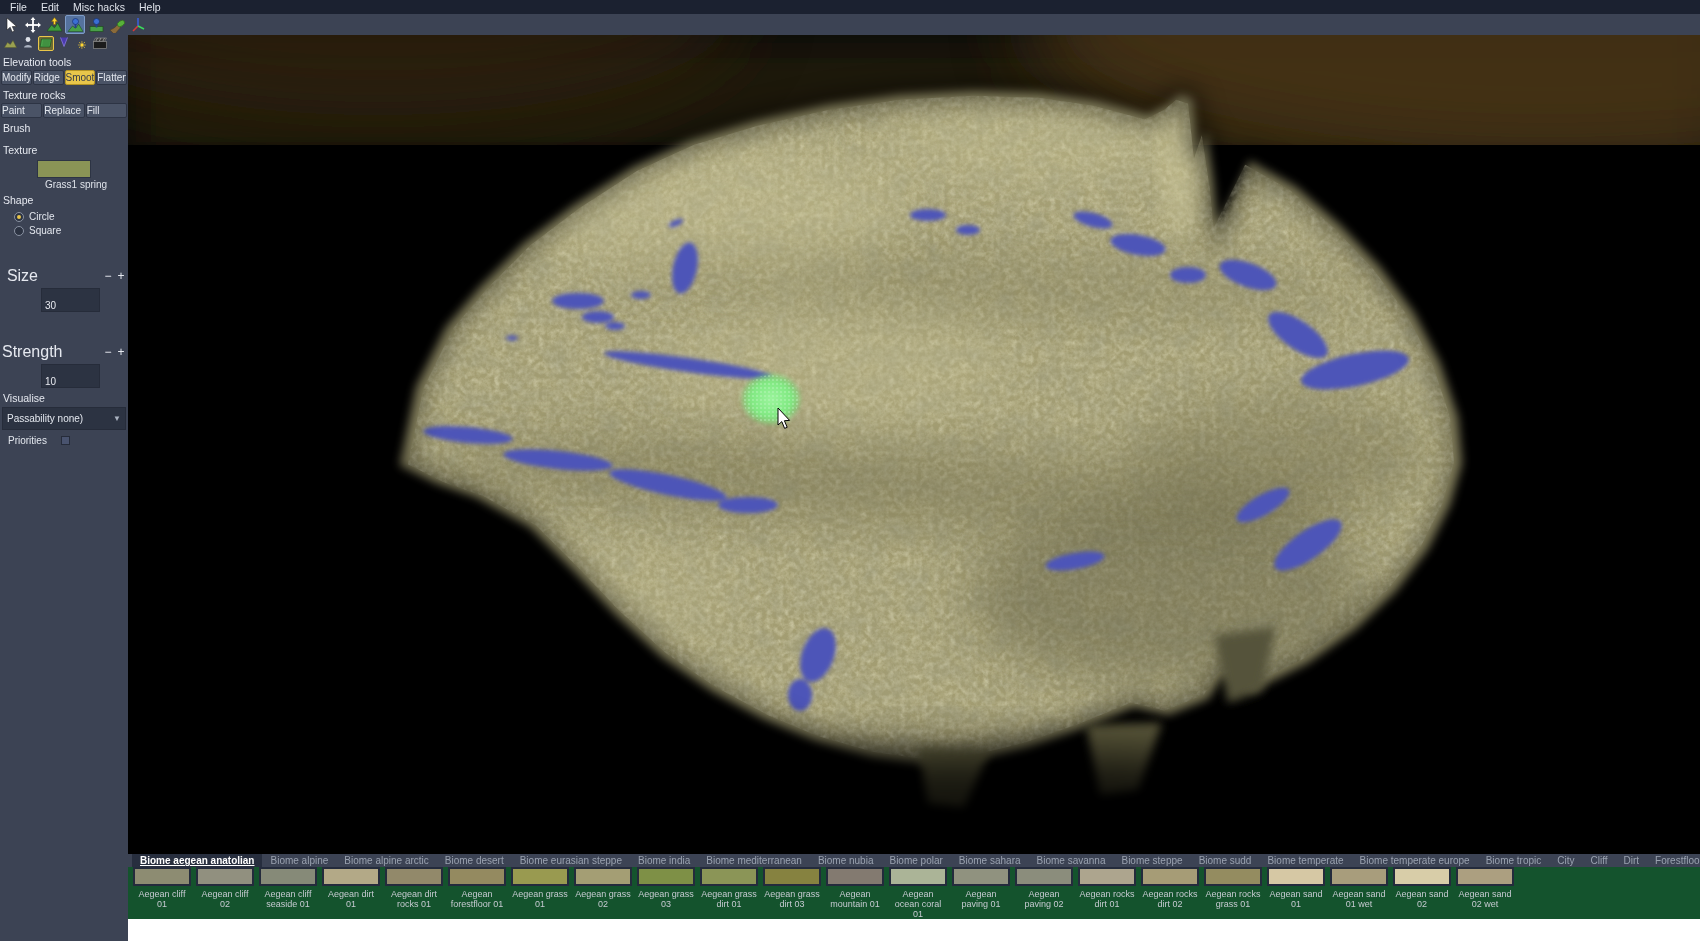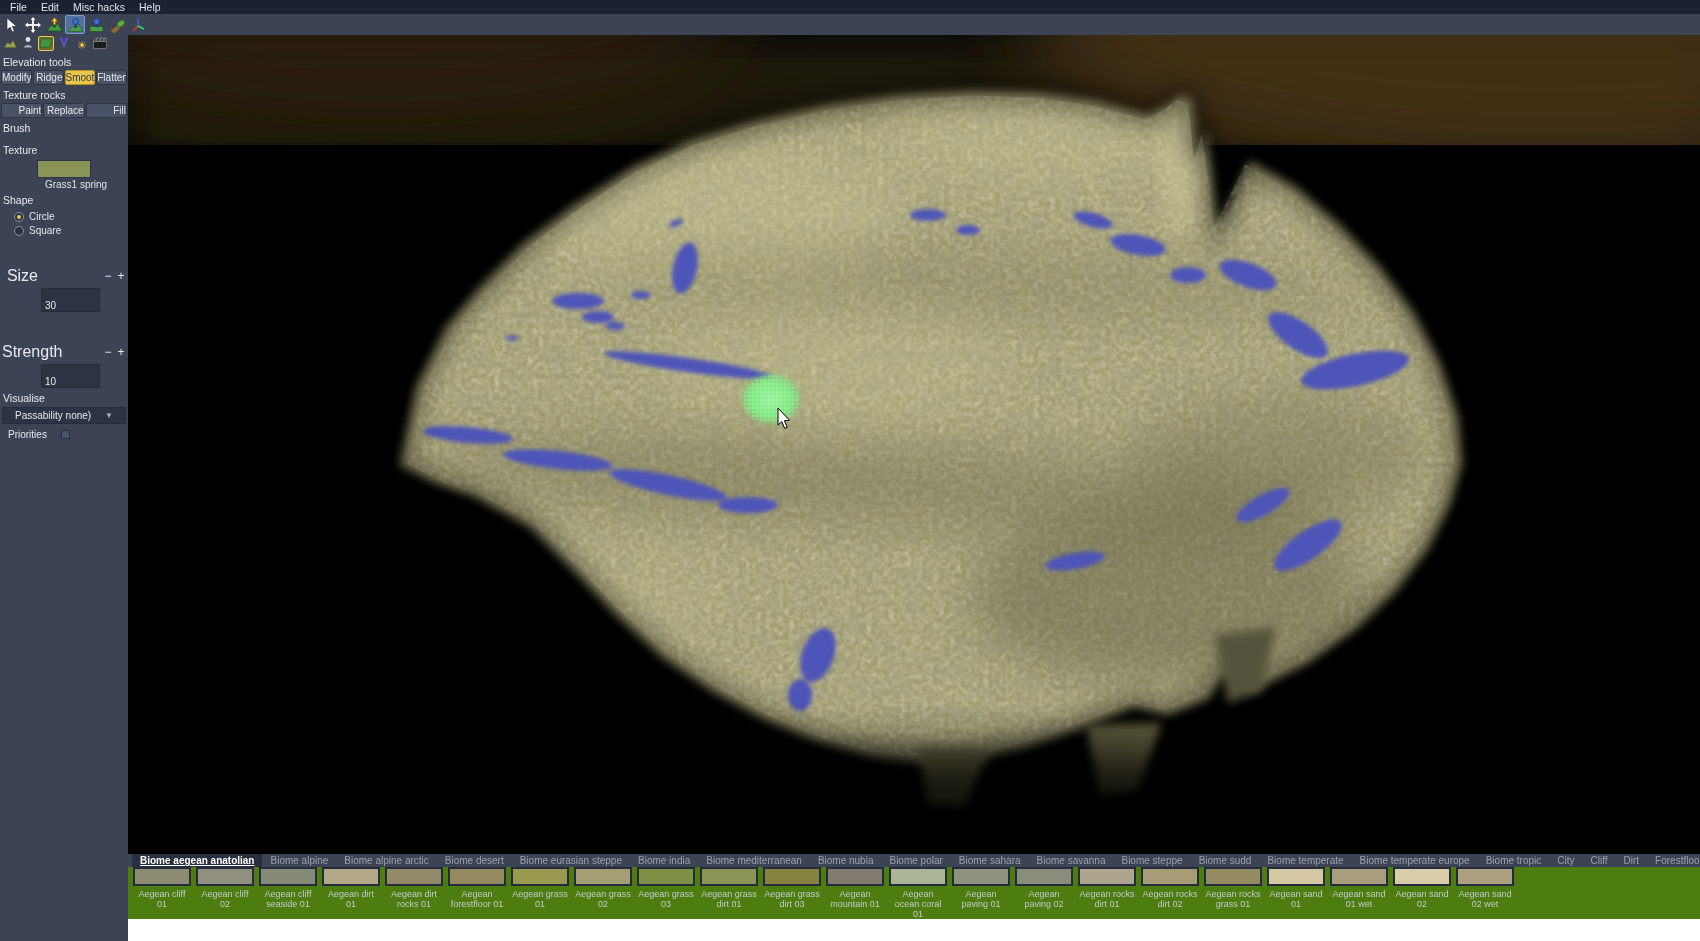--- a/index.html
+++ b/index.html
@@ -22,57 +22,57 @@
   
   .left-col { width:128px; flex:none; background:#3c4354; display:flex; flex-direction:column; }
   .toolbar2 { height:17px; display:flex; align-items:center; padding-left:2px; gap:2px; flex:none; }
   .tb2-btn { width:16px; height:15px; display:flex; align-items:center; justify-content:center; border:1px solid transparent; border-radius:2px; }
   .tb2-btn.selected { background:#6b6b33; border-color:#e9c64a; }
   .sun-glyph { color:#ffd633; font-size:11px; line-height:11px; }
 
   .section-title { color:#e6e9f0; font-size:10.5px; margin:4px 0 2px 3px; }
   .btn-row { display:flex; gap:1px; margin:0 1px; }
   .pbtn { flex:1; background:#4a5366; border:1px solid #2d3444; border-radius:2px; color:#e3e7ee;
-          font-size:10px; height:15px; line-height:13px; text-align:right; overflow:hidden; white-space:nowrap; }
+          font-size:10px; height:15px; line-height:13px; text-align:left; overflow:hidden; white-space:nowrap; }
   .pbtn.selected { background:#e9c64a; color:#343b4b; border-color:#b39324; }
 
   .swatch { width:54px; height:18px; background:#8a9456; border:1px solid #2d3444; margin:2px 0 0 37px; }
   .swatch-label { color:#dfe3ea; font-size:10px; text-align:center; margin-top:1px;margin-left:24px; }
 
   .radio-row { display:flex; align-items:center; gap:5px; margin:3px 0 0 14px; }
   .radio { width:10px; height:10px; border-radius:50%; background:#2c3342; border:1px solid #8a92a2;
            display:flex; align-items:center; justify-content:center; }
   .radio .dot { width:4px; height:4px; border-radius:50%; background:transparent; }
   .radio.selected .dot { background:#e9c64a; }
   .radio-label { color:#e3e7ee; font-size:10px; }
 
   .num-row { display:flex; align-items:center; gap:3px; margin:4px 2px 0 2px; }
   .num-label { width:36px; text-align:right; color:#e6e9f0; font-size:16px; flex:none; }
   .num-field { flex:1; height:14px; background:#2c3342; border:1px solid #262c3a; color:#e8eaf0;
                font-size:10px; line-height:12px; padding:11px 3px;margin-top:48px; }
   .stepper { width:10px; text-align:center; color:#e6e9f0; font-size:12px; line-height:12px; flex:none; }
 
-  .dropdown { margin:1px 2px 0 2px; height:17px; background:#2c3342; border:1px solid #262c3a;
-              display:flex; align-items:center; justify-content:space-between; padding:0 12px;
+  .dropdown { margin:1px 2px 0 2px; height:23px; background:#2c3342; border:1px solid #262c3a;
+              display:flex; align-items:center; justify-content:space-between; padding:0 4px;
               color:#e3e7ee; font-size:10px; }
   .dd-arrow { color:#aab2c0; font-size:8px; }
   .check-row { display:flex; align-items:center; margin:5px 0 0 8px; gap:14px; }
   .check-label { color:#e3e7ee; font-size:10px; }
   .checkbox { width:9px; height:9px; background:#49536e; border:1px solid #262c3a; }
 
   
   .main-col { flex:1; display:flex; flex-direction:column; background:#000; min-width:0; }
   .viewport { height:819px; flex:none; position:relative; background:#000; overflow:hidden; }
   .viewport svg { position:absolute; left:0; top:0; }
 
   .tabbar { height:13px; background:#3c4354; display:flex; padding-left:4px; overflow:hidden; flex:none; }
   .tab { font-size:10px; line-height:13px; color:#9aa2b0; padding:0 8px; white-space:nowrap; }
   .tab.selected { background:#272e3e; color:#ffffff; font-weight:bold;text-decoration:underline; }
 
-  .texture-strip { background:#4d7c0f; display:flex; gap:5px; padding-left:5px; align-items:flex-start; flex:none; }
+  .texture-strip { background:#14532d; display:flex; gap:5px; padding-left:5px; align-items:flex-start; flex:none; }
   .tex-item { width:58px; flex:none; text-align:center; }
   .tex-thumb { height:19px; border:2px solid #242b3c; }
   .tex-label { font-size:9px; color:#c6cad1; line-height:1.12; margin-top:3px; }
   .bottom-white { flex:1; background:#ffffff; }
 </style>
 </head>
 <body>
 
 <div class="app">
 

